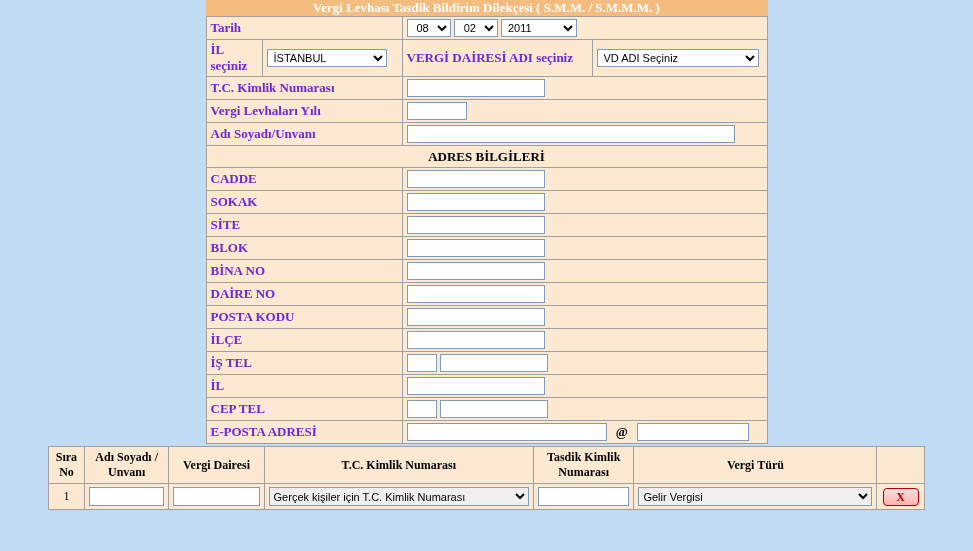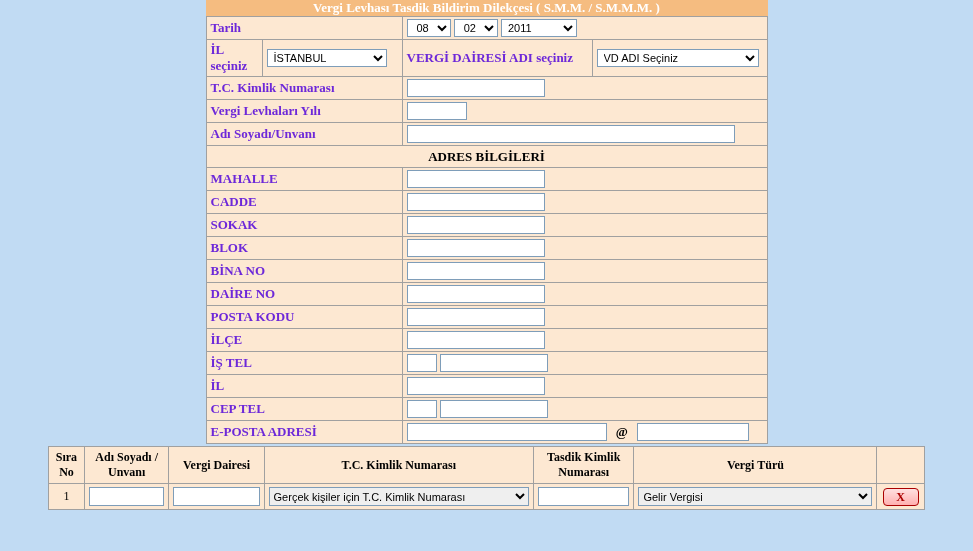--- a/index.html
+++ b/index.html
@@ -74,29 +74,29 @@
     <tr>
       <td class="lbl" colspan="2">Adı Soyadı/Unvanı</td>
       <td colspan="2"><input class="txt full-input" type="text" style=""></td>
     </tr>
 
     <tr>
       <td colspan="4" class="section-header">ADRES BİLGİLERİ</td>
     </tr>
 
     <tr>
-            <td class="lbl" colspan="2">MAHALLE</td>
-            <td colspan="2"><input class="txt addr-input" type="text" style=""></td>
-          </tr>
-    <tr>
             <td class="lbl" colspan="2">CADDE</td>
             <td colspan="2"><input class="txt addr-input" type="text" style=""></td>
           </tr>
     <tr>
             <td class="lbl" colspan="2">SOKAK</td>
+            <td colspan="2"><input class="txt addr-input" type="text" style=""></td>
+          </tr>
+    <tr>
+            <td class="lbl" colspan="2">SİTE</td>
             <td colspan="2"><input class="txt addr-input" type="text" style=""></td>
           </tr>
     <tr>
             <td class="lbl" colspan="2">BLOK</td>
             <td colspan="2"><input class="txt addr-input" type="text" style=""></td>
           </tr>
     <tr>
             <td class="lbl" colspan="2">BİNA NO</td>
             <td colspan="2"><input class="txt addr-input" type="text" style=""></td>
           </tr>

